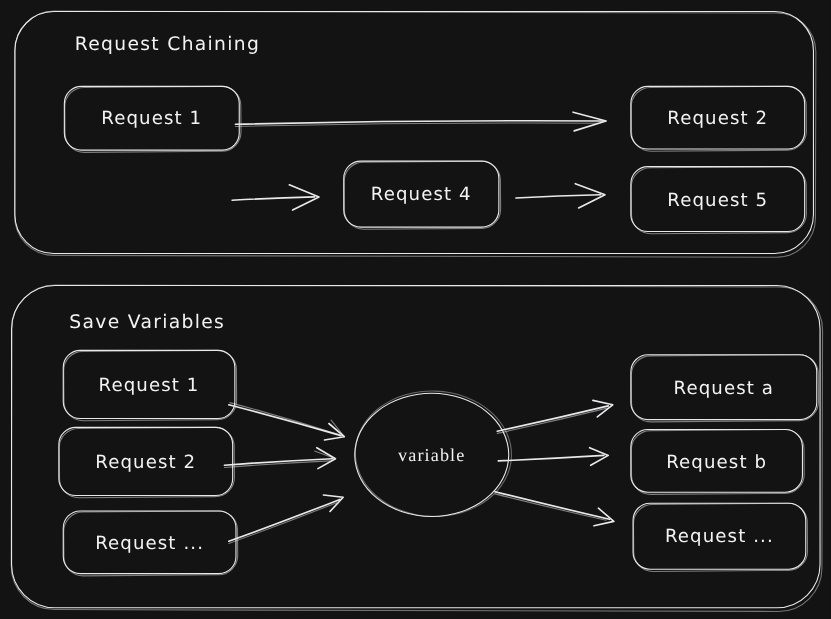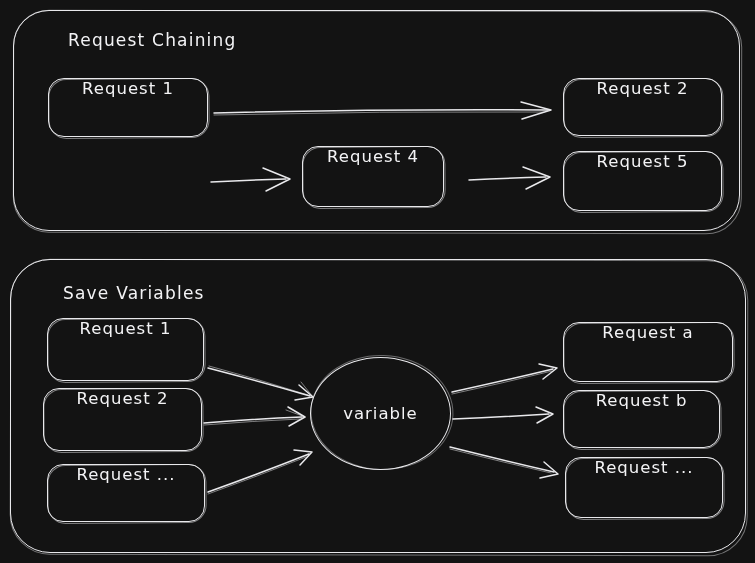--- a/index.html
+++ b/index.html
@@ -25,22 +25,22 @@
     pointer-events:none;
   }
   .panel-title{
     position:absolute;color:var(--text);font-size:17px;letter-spacing:1.2px;
     white-space:nowrap;
     margin-left:28px;
   }
   
   .node{
     position:absolute;border:1.5px solid var(--stroke);border-radius:16px;
-    display:flex;justify-content:center;
-    color:var(--text);font-size:16.5px;letter-spacing:1px;white-space:nowrap;
+    display:flex;align-items:center;justify-content:center;
+    color:var(--text);font-size:16.5px;letter-spacing:1px;white-space:nowrap;margin-left:10px;
   }
   .node::before{
     content:"";position:absolute;inset:-1.5px;border:1px solid rgba(233,233,236,.5);
     border-radius:18px;transform:rotate(-.45deg) translate(.5px,.5px);
     pointer-events:none;
   }
   .ellipse{
     position:absolute;border:1.6px solid var(--stroke);border-radius:50%;
     display:flex;align-items:center;justify-content:center;
     color:var(--text);font-size:16.5px;letter-spacing:1px;
@@ -84,21 +84,21 @@
   <div class="node" style="left:47px;top:318px;width:157px;height:63px;">
     <span>Request 1</span>
   </div>
   <div class="node" style="left:43px;top:388px;width:159px;height:63px;">
     <span>Request 2</span>
   </div>
   <div class="node" style="left:47px;top:464px;width:158px;height:58px;">
     <span>Request ...</span>
   </div>
 
-  <div class="ellipse" style="left:310px;top:357px;width:141px;height:113px;">
+  <div class="ellipse" style="left:322px;top:357px;width:141px;height:113px;font-family:Liberation Serif, serif;">
     <span>variable</span>
   </div>
 
   <div class="node" style="left:563px;top:322px;width:170px;height:60px;">
     <span>Request a</span>
   </div>
   <div class="node" style="left:563px;top:390px;width:157px;height:58px;">
     <span>Request b</span>
   </div>
   <div class="node" style="left:565px;top:457px;width:158px;height:61px;">

